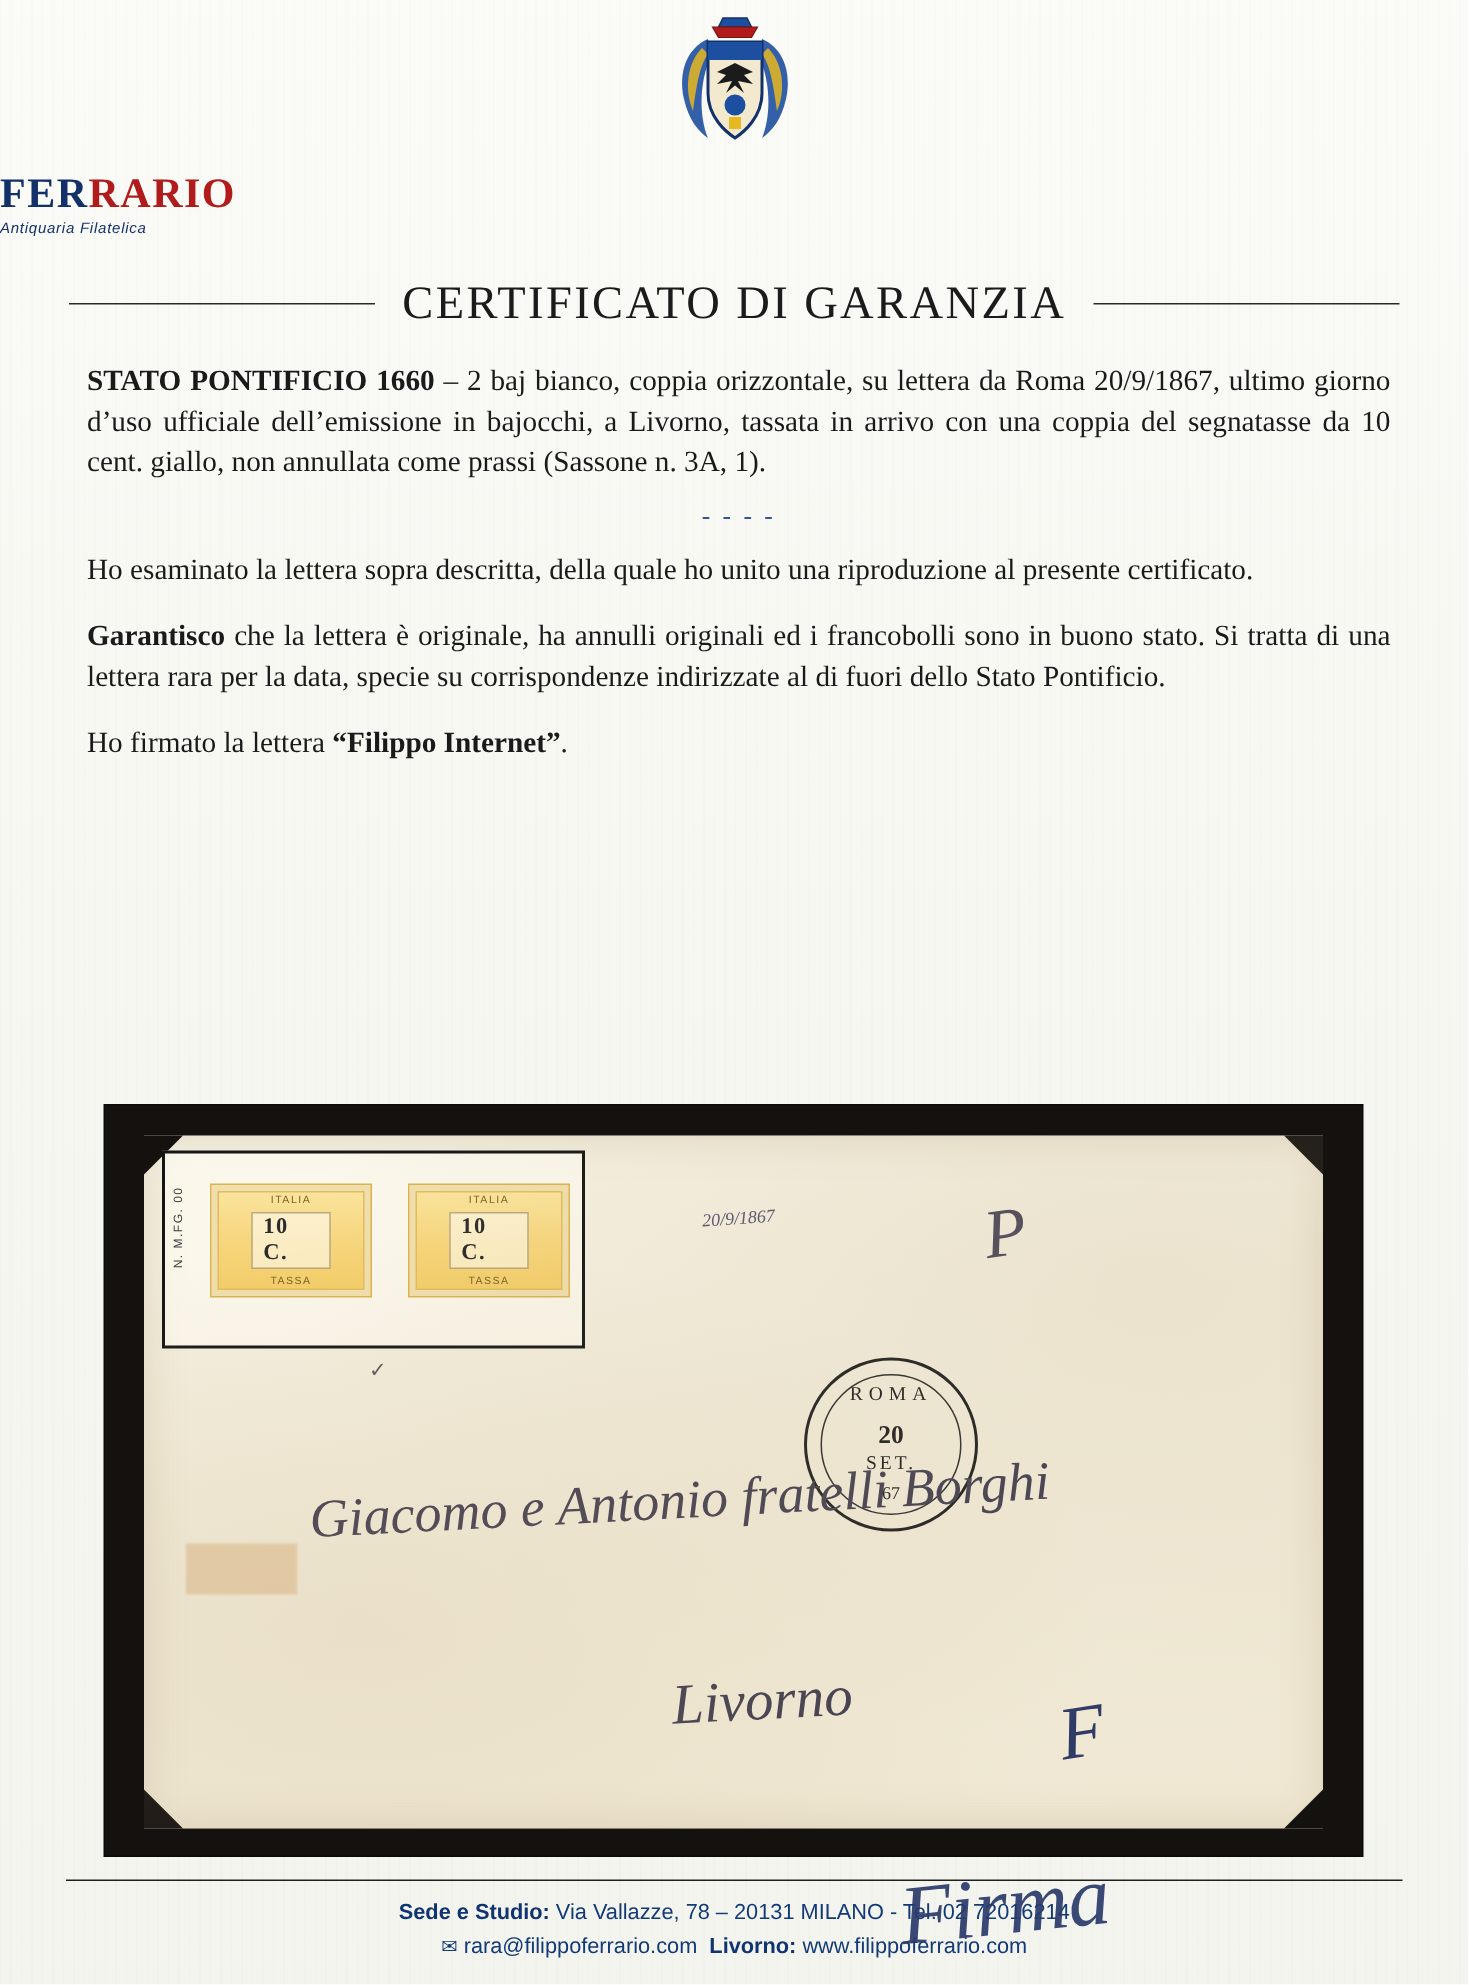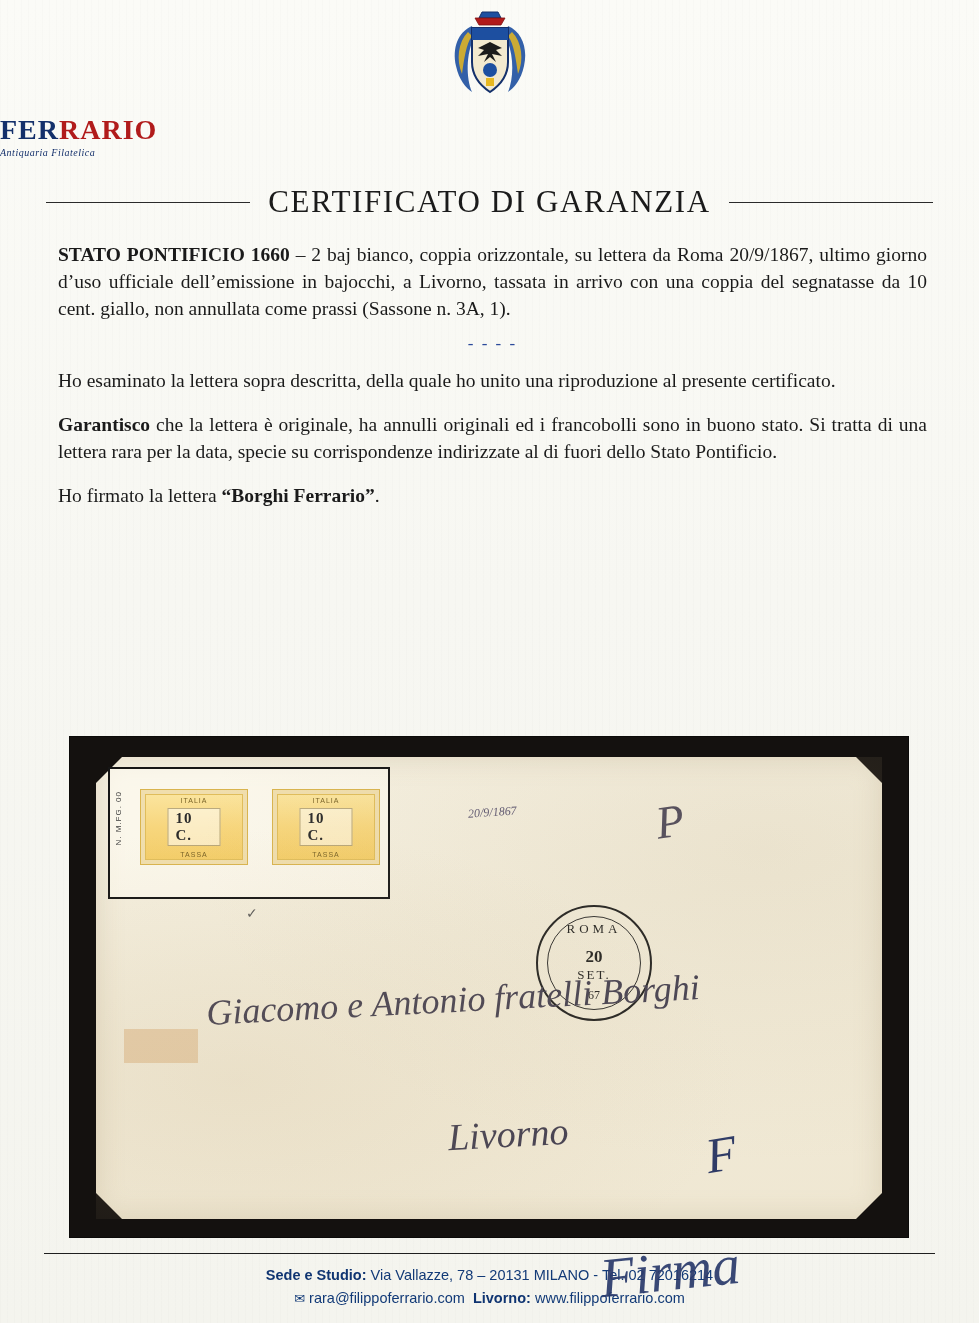--- a/index.html
+++ b/index.html
@@ -41,21 +41,21 @@
     margin-top: 2px;
     font-family: "Liberation Serif", serif;
     font-weight: bold;
     font-size: 28px;
     letter-spacing: 1px;
     color: #14306b;
   }
   .brand .fer { color: #14306b; }
   .brand .rario { color: #b11b1b; }
   .brand-sub {
-    font-family: Liberation Serif, serif;
+    font-family: Liberation Sans, sans-serif;
     font-style: italic;
     font-size: 10px;
     color: #14306b;
     letter-spacing: 0.5px;
     margin-top: 1px;
   }
   
   .title-row {
     display: flex;
     align-items: center;
@@ -322,21 +322,21 @@
   <div class="body-wrap">
     <p class="para">
       <b>STATO PONTIFICIO 1660</b><span> – 2 baj bianco, coppia orizzontale, su lettera da Roma 20/9/1867, ultimo giorno d’uso ufficiale dell’emissione in bajocchi, a Livorno, tassata in arrivo con una coppia del segnatasse da 10 cent. giallo, non annullata come prassi (Sassone n. 3A, 1).</span>
     </p>
     <div class="dashes">- - - -</div>
     <p class="para">Ho esaminato la lettera sopra descritta, della quale ho unito una riproduzione al presente certificato.</p>
     <p class="para spaced-top">
       <b>Garantisco</b><span> che la lettera è originale, ha annulli originali ed i francobolli sono in buono stato. Si tratta di una lettera rara per la data, specie su corrispondenze indirizzate al di fuori dello Stato Pontificio.</span>
     </p>
     <p class="para spaced-top">
-      <span>Ho firmato la lettera </span><b>“Borghi Ferrario”</b><span>.</span>
+      <span>Ho firmato la lettera </span><b>“Filippo Internet”</b><span>.</span>
     </p>
   </div>
 
   <div class="photo-area">
     <div class="cover">
       <div class="corner-fold fold-tl"></div>
       <div class="corner-fold fold-bl"></div>
       <div class="corner-fold fold-tr"></div>
       <div class="corner-fold fold-br"></div>
 

